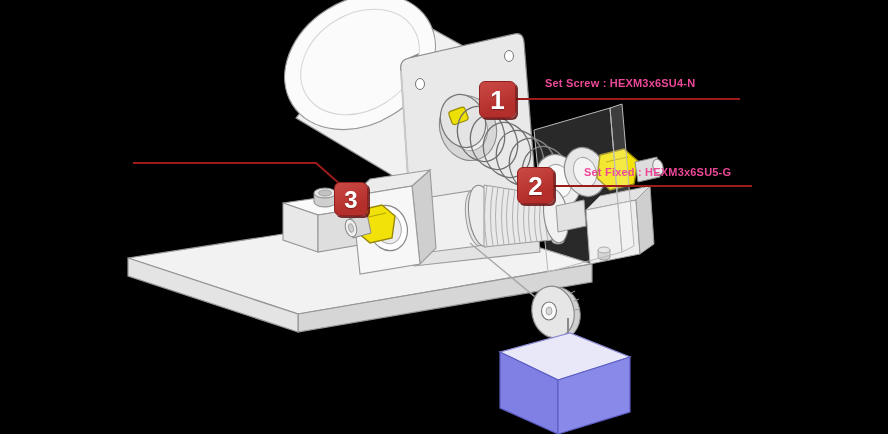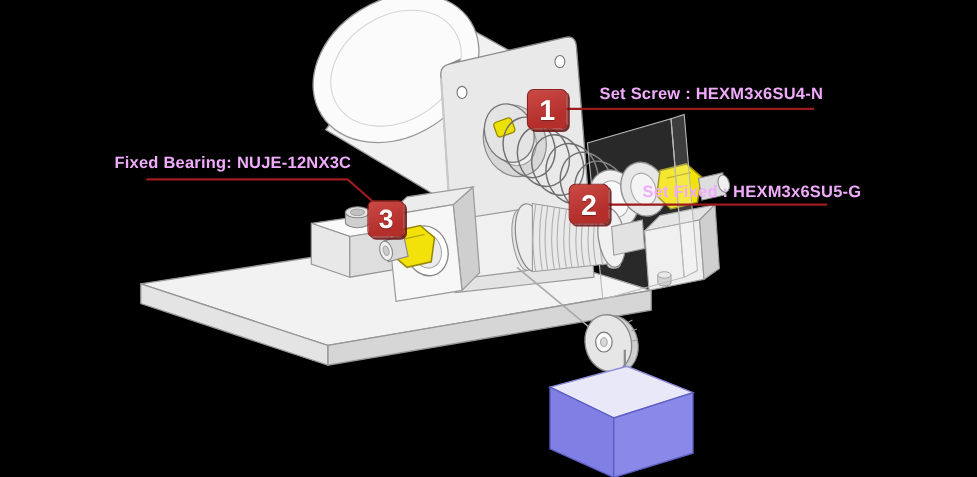--- a/index.html
+++ b/index.html
@@ -22,22 +22,22 @@
     font-weight:bold;
     font-size:26px;
     line-height:36px;
     text-align:center;
     box-sizing:border-box;
     text-shadow:0 1px 1px rgba(0,0,0,.35);
   }
   .badge.small{width:34px;height:34px;font-size:24px;line-height:33px;}
   .callout-label{
     position:absolute;
-    color:#f0abfc;
-    font-size:15px;
+    color:#ec4899;
+    font-size:11px;
     font-weight:bold;
     letter-spacing:.2px;
     white-space:nowrap;
   }
 </style>
 </head>
 <body>
 
 <div class="canvas">
 
@@ -182,15 +182,14 @@
   </g>
 </svg>
 
   <div class="badge" style="left:479px;top:81px;">1</div>
   <div class="callout-label" style="left:545px;top:77px;">Set Screw : HEXM3x6SU4-N</div>
 
   <div class="badge" style="left:517px;top:167px;">2</div>
   <div class="callout-label" style="left:584px;top:166px;">Set Fixed : HEXM3x6SU5-G</div>
 
   <div class="badge small" style="left:334px;top:182px;">3</div>
-  <div class="callout-label" style="left:104px;top:140px;">Fixed Bearing: NUJE-12NX3C</div>
 
 </div>
 
 </body></html>

